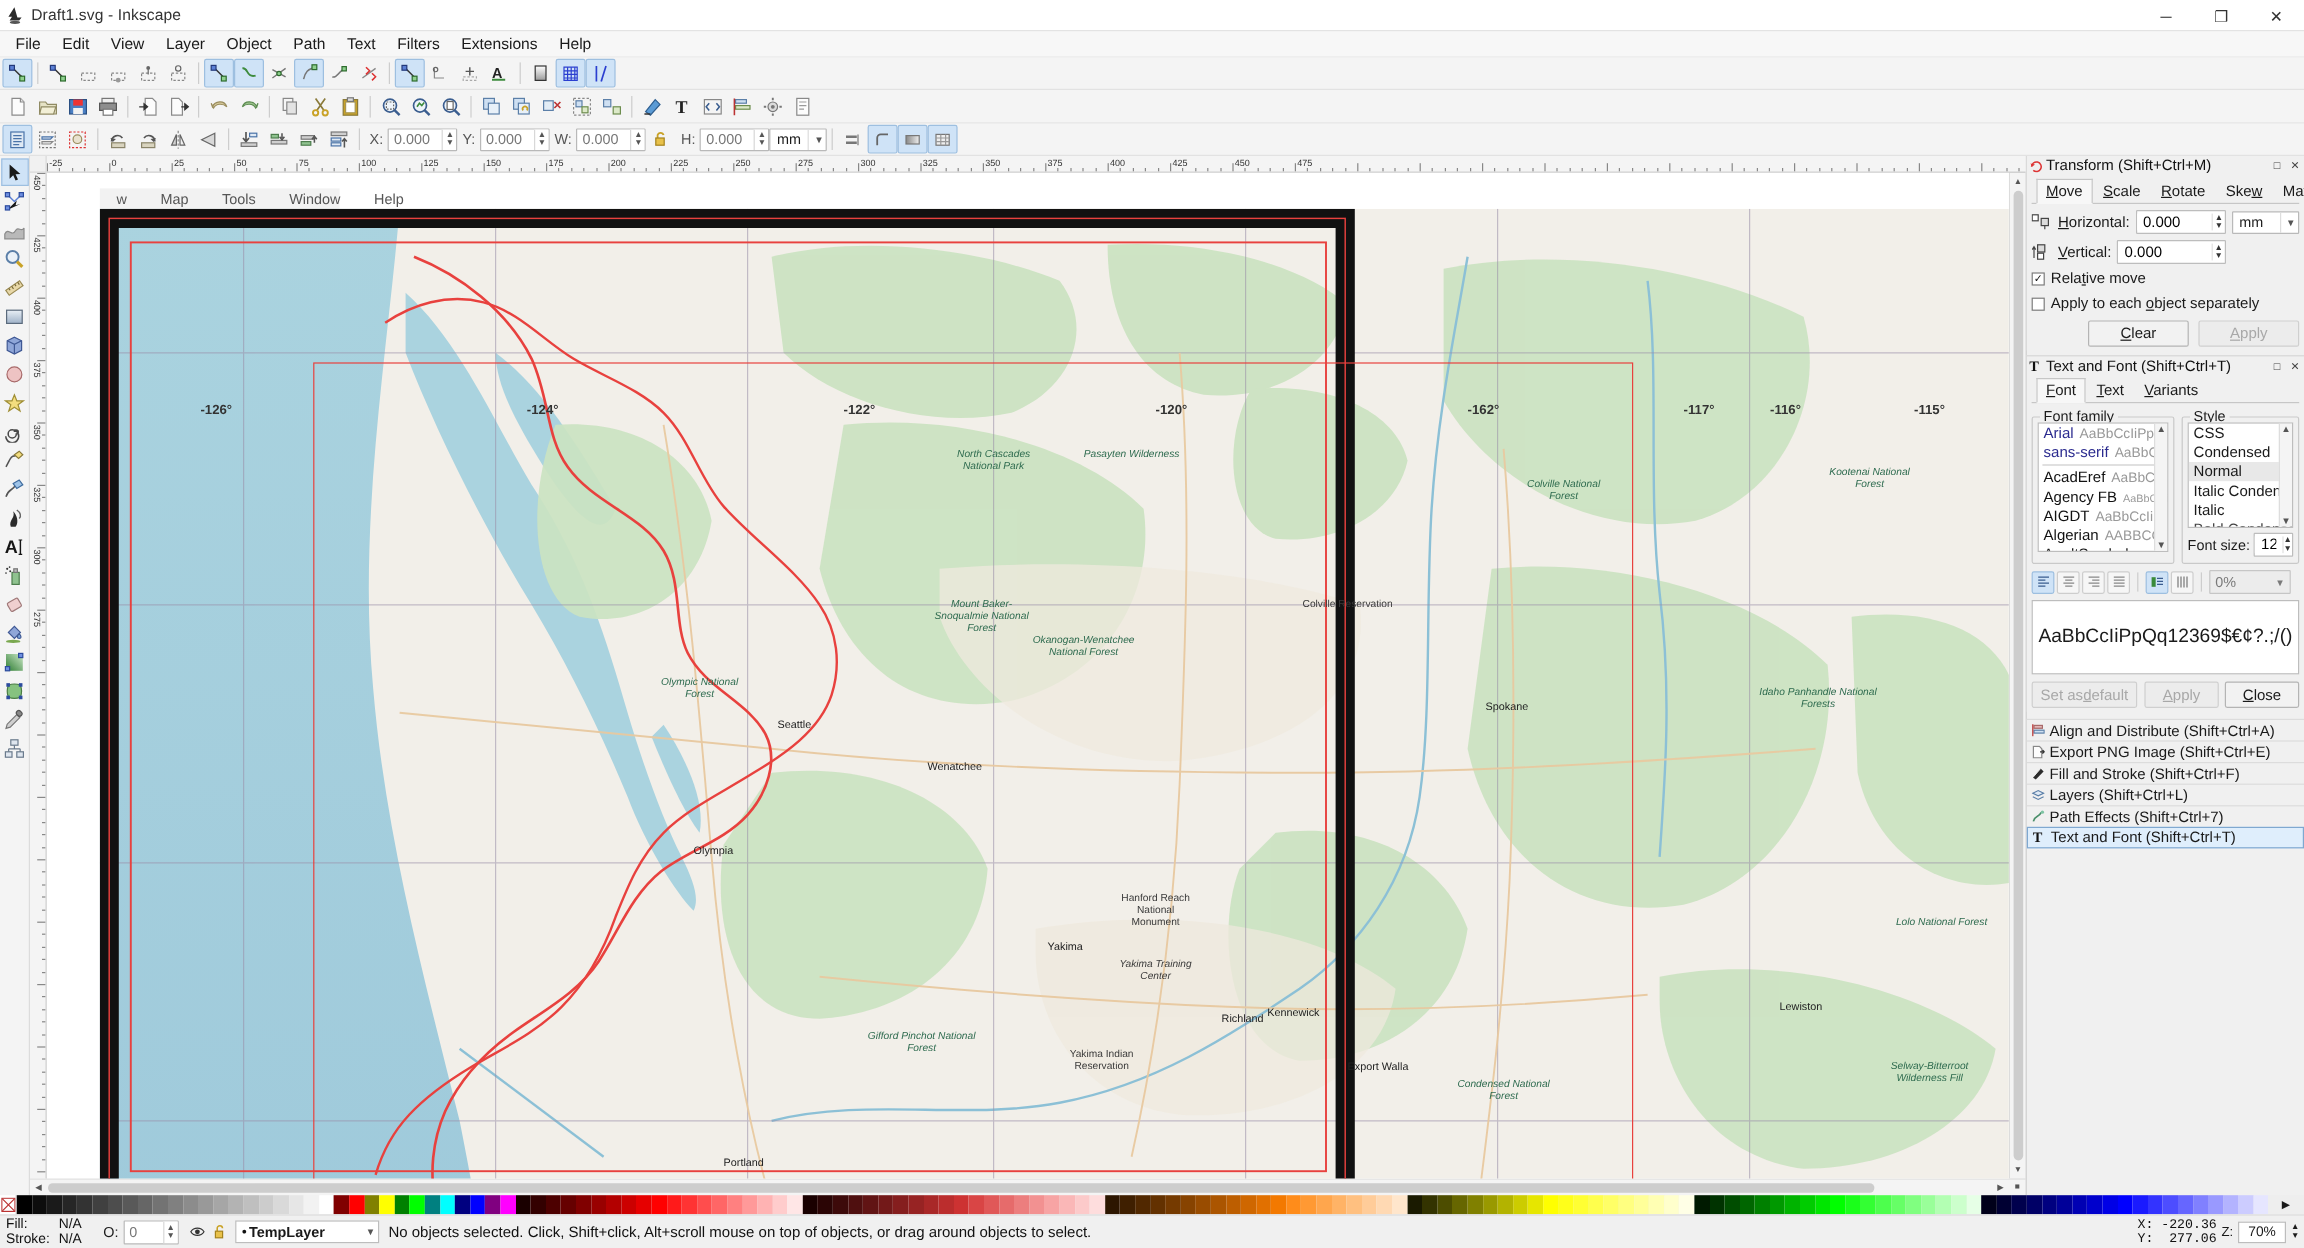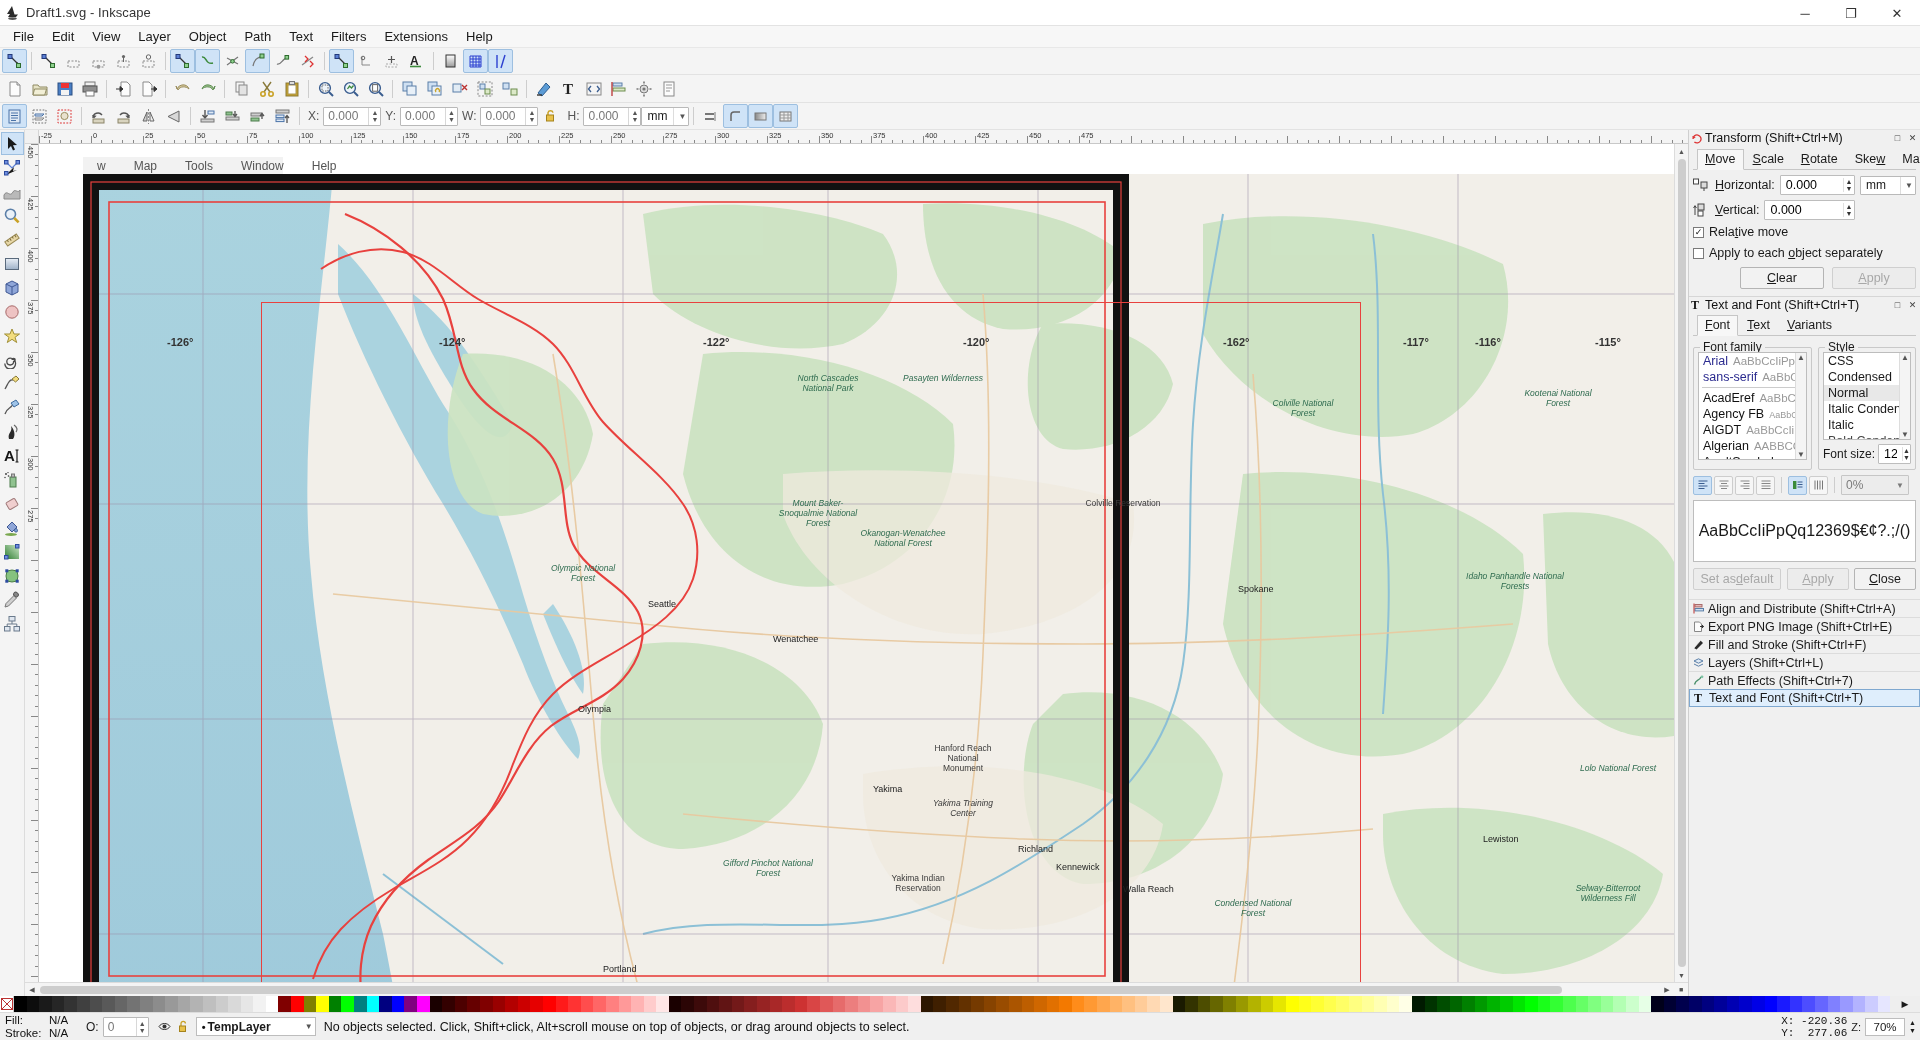--- a/index.html
+++ b/index.html
@@ -1189,22 +1189,22 @@
             <div class="clabel" style="left:1000px; top:355px; width:80px;">Colville Reservation</div>
             <div class="clabel" style="left:845px; top:600px; width:70px;">Hanford Reach National Monument</div>
             <div class="clabel" style="left:845px; top:655px; width:70px;font-style:italic;">Yakima Training Center</div>
 
             <div class="citylab" style="left:565px; top:455px;">Seattle</div>
             <div class="citylab" style="left:495px; top:560px;">Olympia</div>
             <div class="citylab" style="left:520px; top:820px;">Portland</div>
             <div class="citylab" style="left:1155px; top:440px;">Spokane</div>
             <div class="citylab" style="left:790px; top:640px;">Yakima</div>
             <div class="citylab" style="left:935px; top:700px;">Richland</div>
-            <div class="citylab" style="left:950px; top:718px;padding-left:23px;">Kennewick</div>
-            <div class="citylab" style="left:1040px; top:740px;">Walla Reach</div>
+            <div class="citylab" style="left:950px; top:695px;padding-left:23px;">Kennewick</div>
+            <div class="citylab" style="left:1040px; top:740px;">Export Walla</div>
             <div class="citylab" style="left:690px; top:490px;">Wenatchee</div>
             <div class="citylab" style="left:1400px; top:690px;">Lewiston</div>
 
           </div>
 
           <div class="sel-rect" style="left:222px; top:158px; width:1100px; height:762px;"></div>
 
         </div>
 
         <div class="vsb">

